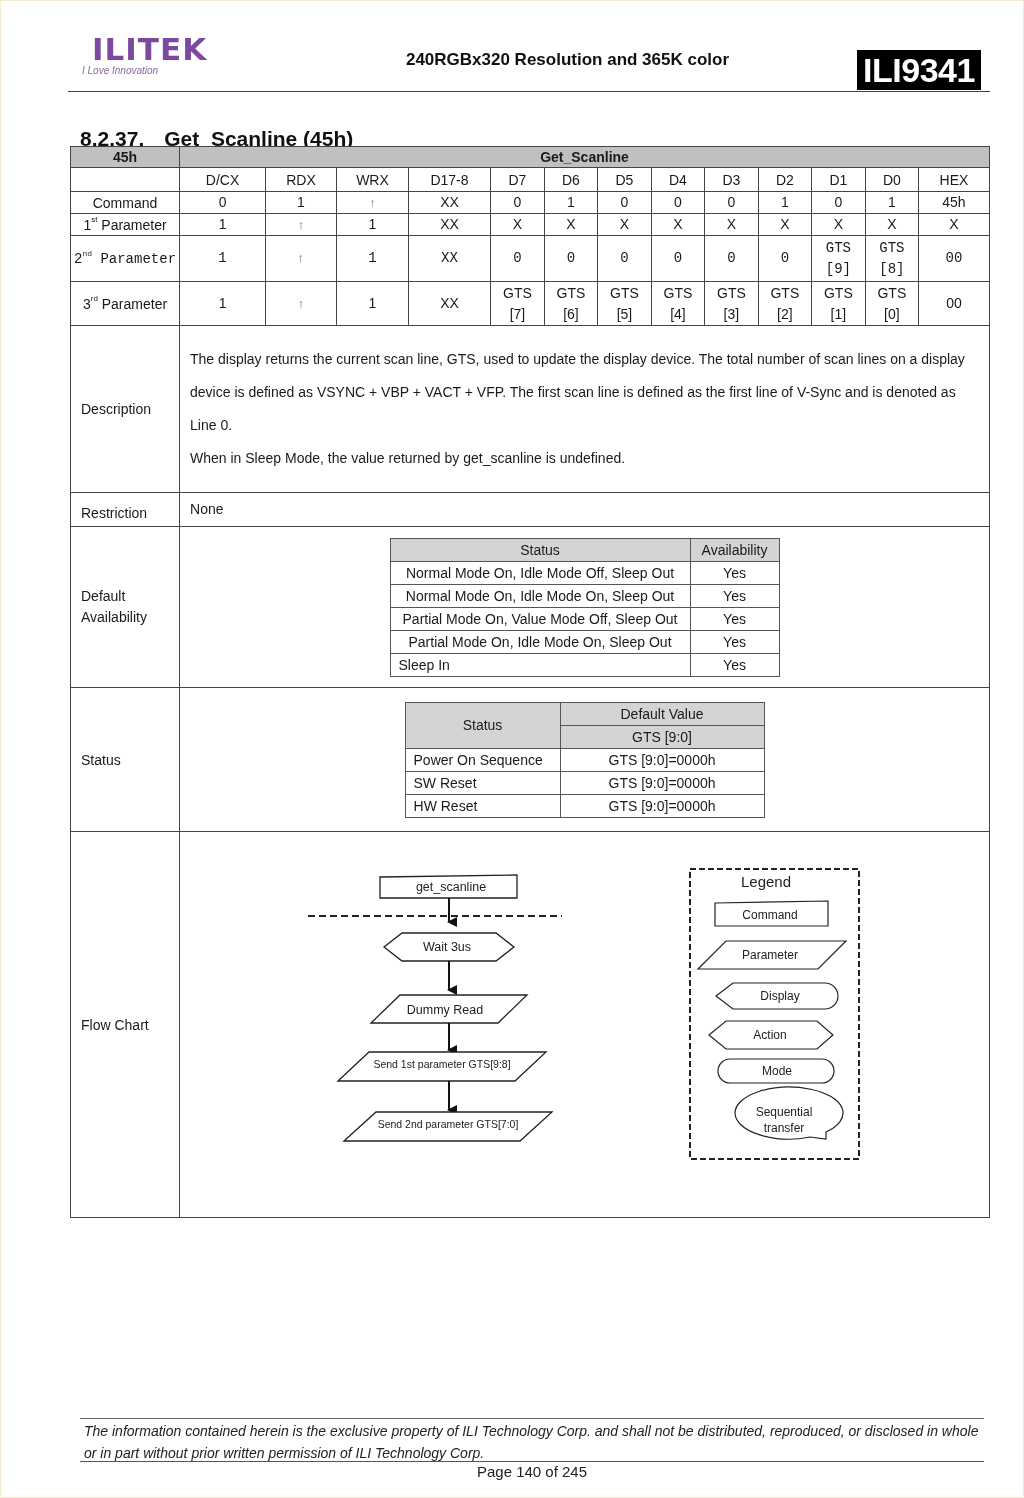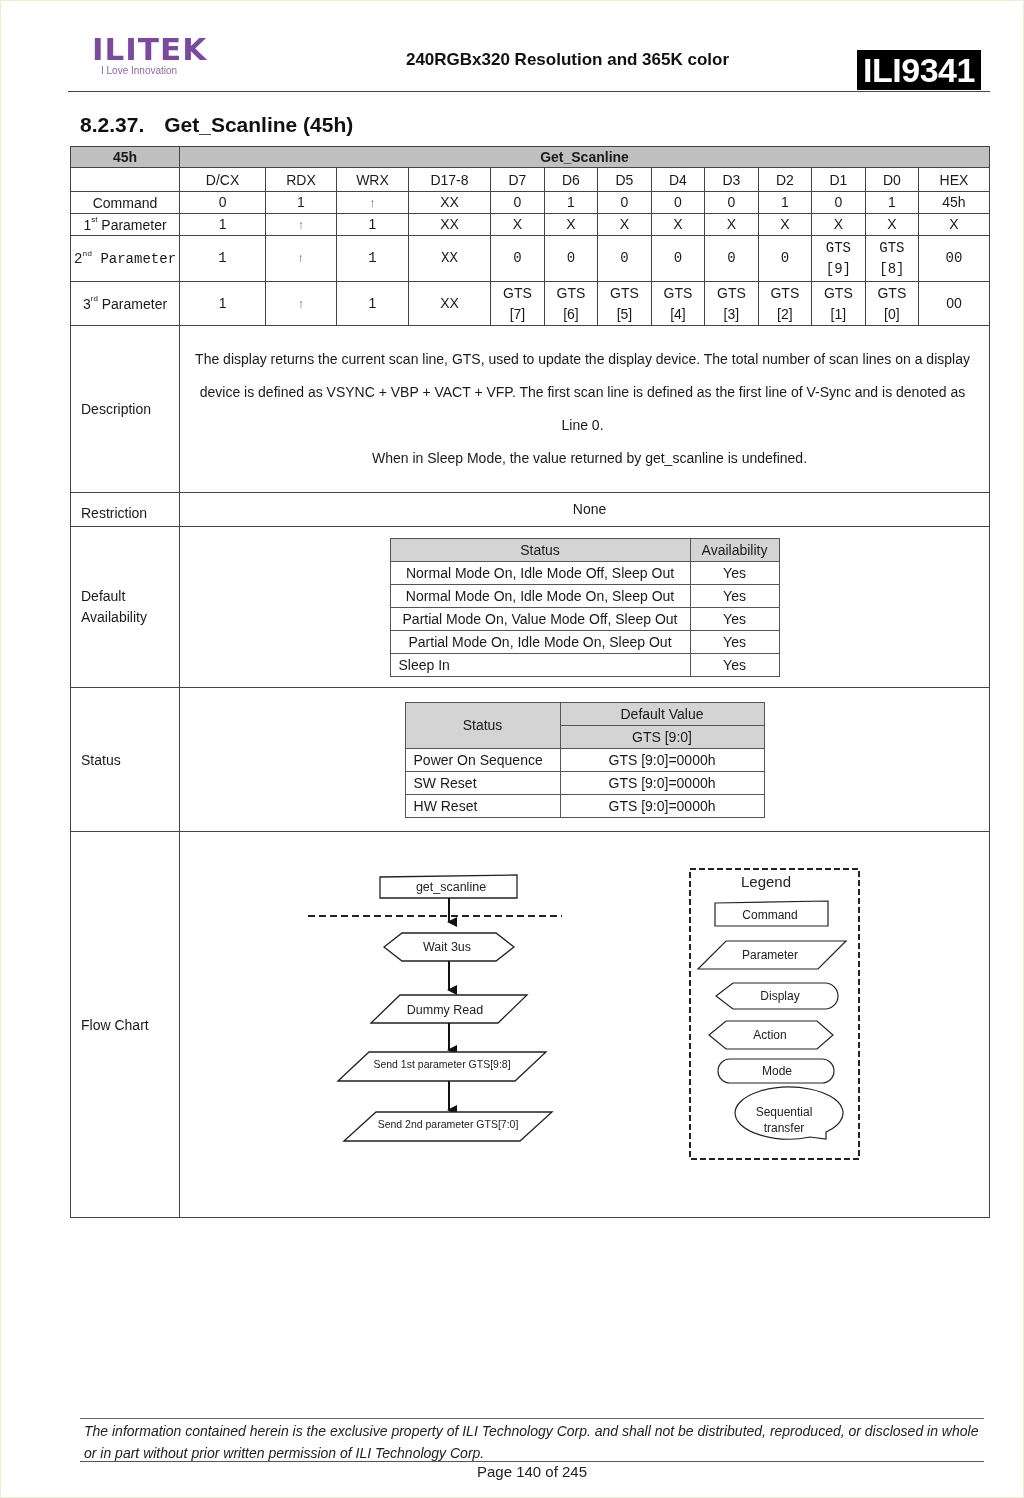--- a/index.html
+++ b/index.html
@@ -2,34 +2,34 @@
 <html><head>
 <meta charset="utf-8">
 <style>
   html, body { margin:0; padding:0; }
   body { width:1024px; height:1498px; background:#fff; position:relative; overflow:hidden;
          font-family:"Liberation Sans", sans-serif; color:#1a1a1a; }
   .page-border { position:absolute; left:0; top:0; width:1022px; height:1496px; border:1px solid #f3ebc9; }
   .abs { position:absolute; }
   
   .logo { left:92px; top:33px; font-family:"DejaVu Sans", sans-serif; font-weight:bold; font-size:31px; color:#7b4a9e; letter-spacing:1px; line-height:32px; }
-  .tagline { left:101px; top:65px; font-size:10px; color:#8b6aa3; }
+  .tagline { left:82px; top:65px; font-size:10px; font-style:italic; color:#8b6aa3; }
   .hdr-title { left:340px; width:455px; top:50px; text-align:center; font-size:17px; font-weight:bold; line-height:20px; color:#111; }
   .chip { left:857px; top:50px; width:124px; height:40px; background:#000; color:#fff; font-size:34px; font-weight:bold; text-align:center; line-height:40px; letter-spacing:-0.5px; }
   .hdr-rule { left:68px; top:91px; width:922px; height:1px; background:#444; }
-  .sec-title { left:80px; top:113px; font-size:21px; font-weight:bold; color:#111; }
+  .sec-title { left:80px; top:127px; font-size:21px; font-weight:bold; color:#111; }
   .sec-title .num { margin-right:20px; }
 
   
   table { border-collapse:collapse; }
   .main { position:absolute; left:70px; top:146px; width:920px; font-size:14px; }
   .main td, .main th { border:1px solid #444; padding:0; text-align:center; font-weight:normal; }
   .main .gray { background:#c0c0c0; font-weight:bold; }
   .main td.lbl { text-align:left; padding-left:10px; }
-  .main td.content { text-align:center; vertical-align:middle; padding-left:10px; }
+  .main td.content { text-align:left; vertical-align:middle; padding-left:10px; }
   .desc p { margin:0; line-height:33px; font-size:14px; }
   sup { font-size:8px; vertical-align:top; position:relative; top:-2px; }
 
   .inner { margin:0 auto; font-size:14px; }
   .inner td, .inner th { border:1px solid #555; padding:0 8px; height:22px; font-weight:normal; }
   .inner .ghead { background:#d4d4d4; }
 
   
   .flow-svg { display:block; }
   .flow-svg text { font-family:"Liberation Sans", sans-serif; fill:#222; }

